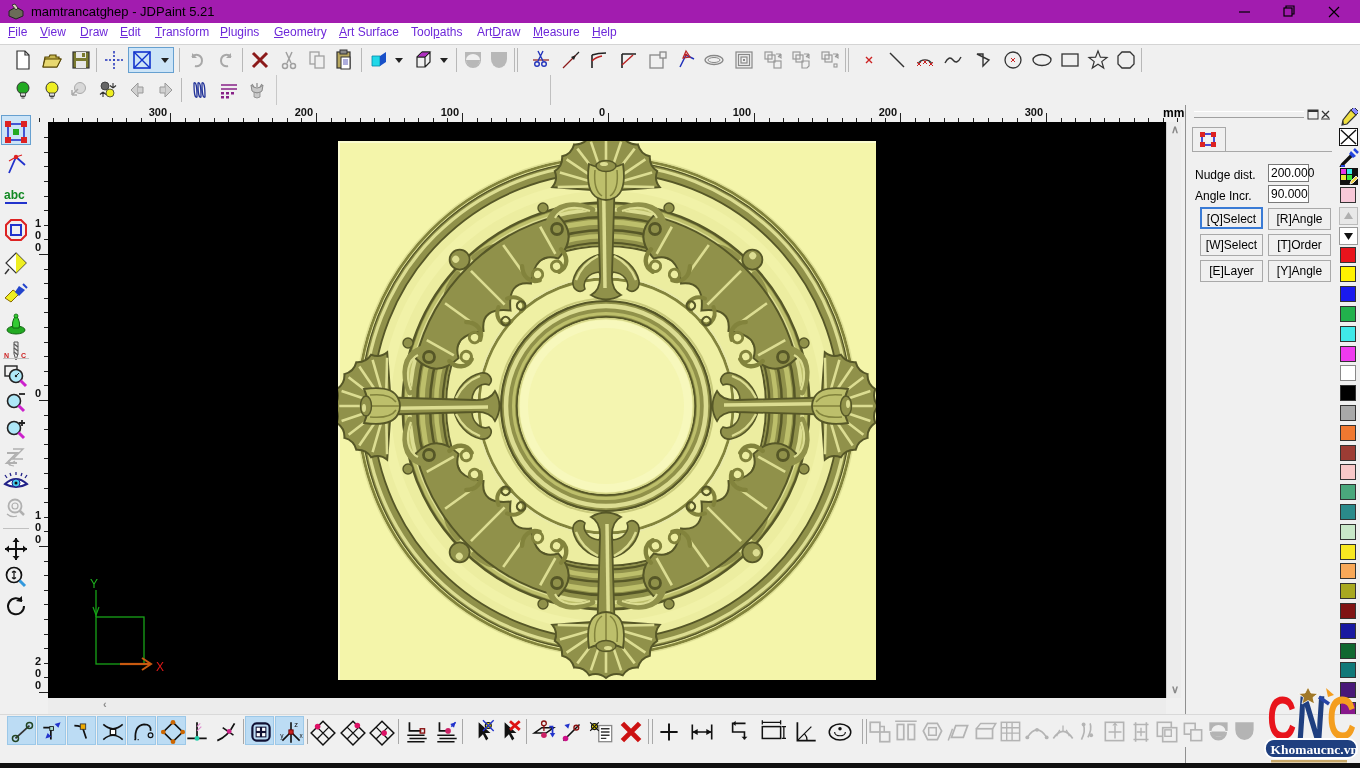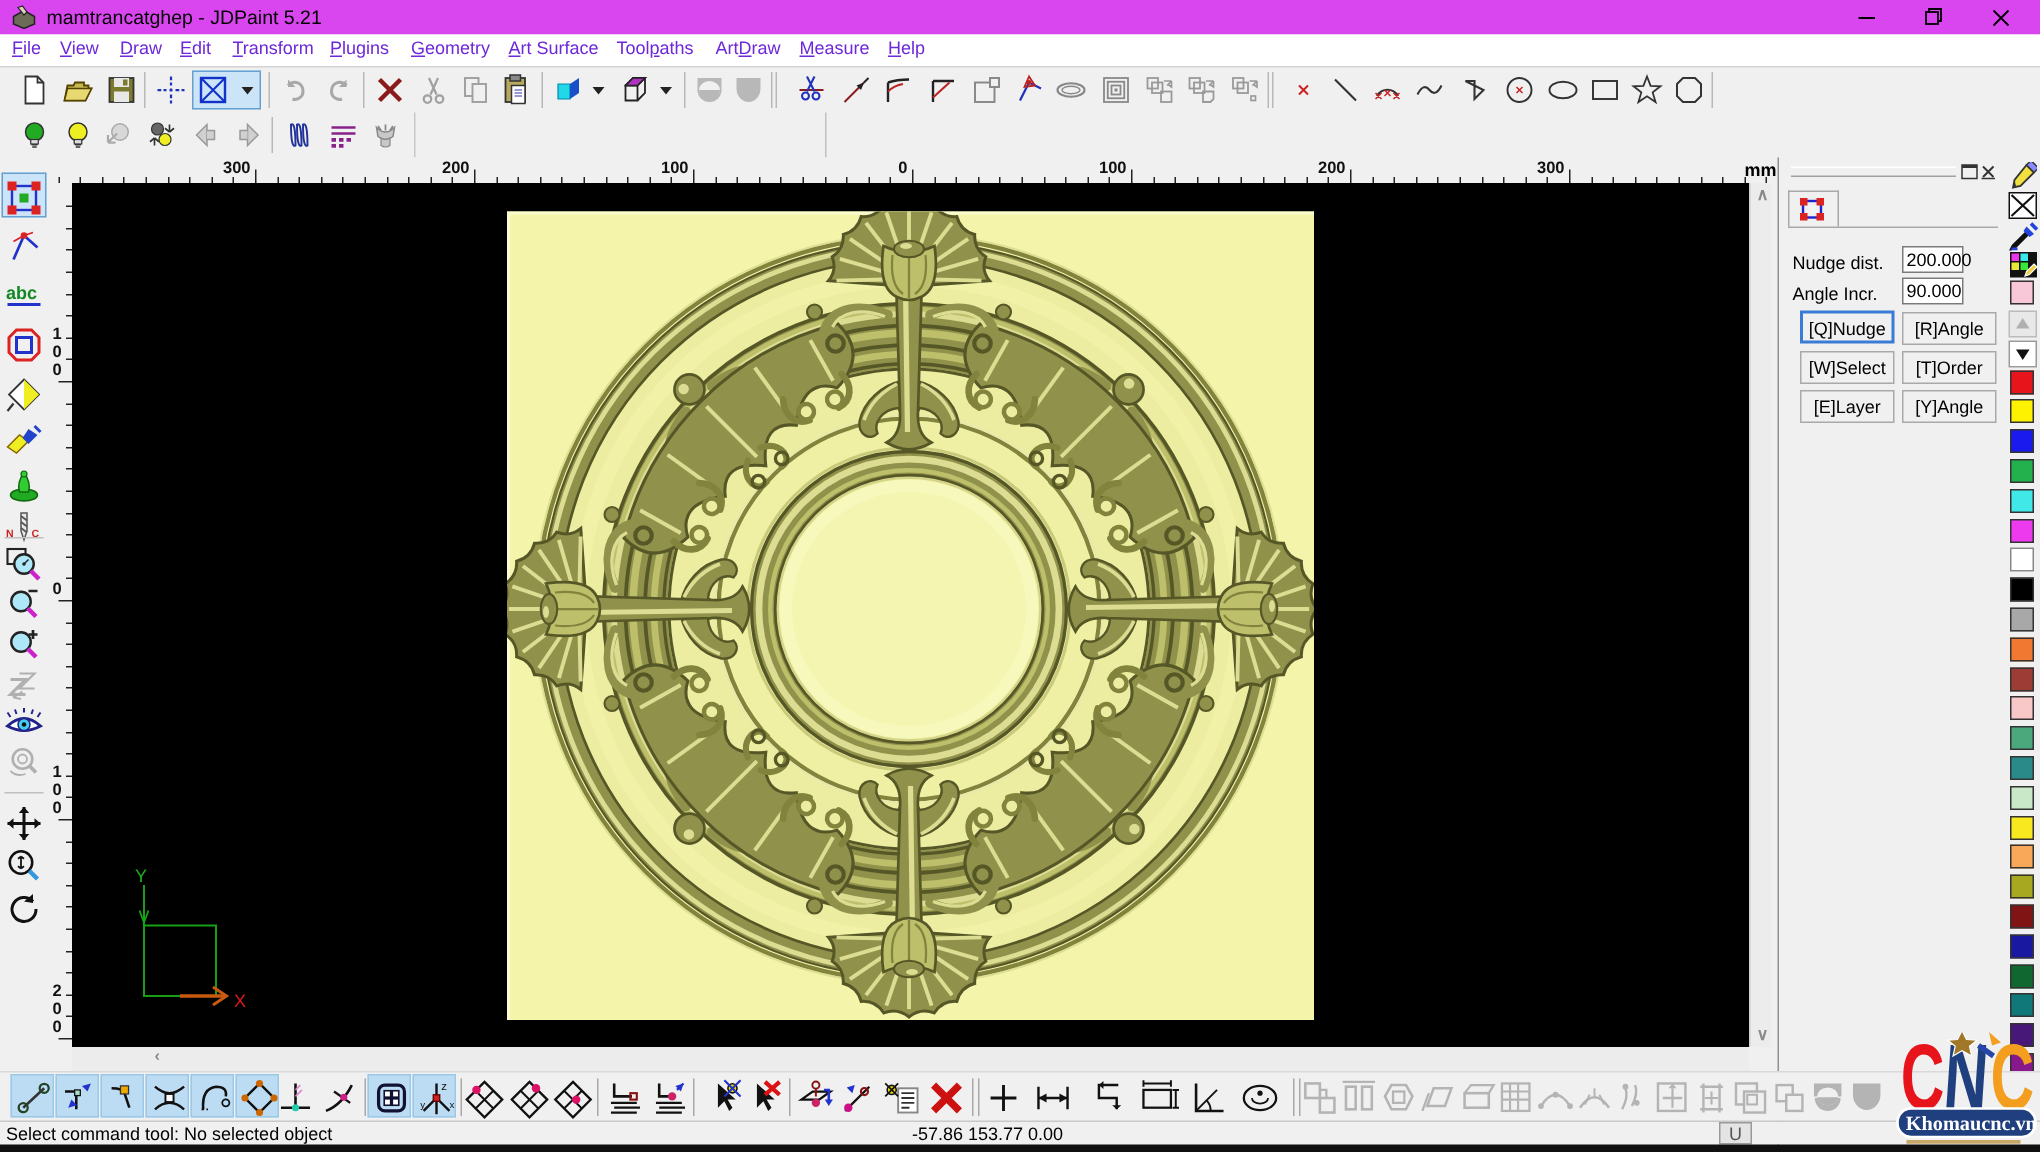--- a/index.html
+++ b/index.html
@@ -1,21 +1,21 @@
 <!DOCTYPE html>
 <html><head>
 <meta charset="utf-8">
 <style>
   * { margin:0; padding:0; box-sizing:border-box; }
   html,body { width:1360px; height:768px; overflow:hidden; background:#f0f0f0;
     font-family:"Liberation Sans", sans-serif; }
   .abs { position:absolute; }
   #win { position:relative; width:1360px; height:768px; }
   
-  #titlebar { position:absolute; left:0; top:0; width:1360px; height:23px; background:#d946ef; }
+  #titlebar { position:absolute; left:0; top:0; width:1360px; height:23px; background:#a21caf; }
   #title-text { position:absolute; left:31px; top:4px; font-size:13px; color:#000; }
   .winbtn { position:absolute; top:0; width:45px; height:23px; }
   
   #menubar { position:absolute; left:0; top:23px; width:1360px; height:21px; background:#ffffff; }
   .mi { position:absolute; top:2px; font-size:12px; color:#6d28d9; }
   .mi u { text-decoration:underline; }
   
   #tb1 { position:absolute; left:0; top:44px; width:1360px; height:31px; background:#f0f0f0;
          border-top:1px solid #d4d4d4; }
   #tb2 { position:absolute; left:0; top:75px; width:1360px; height:30px; background:#f0f0f0; }
@@ -711,21 +711,21 @@
         <rect x="11" y="0" width="5" height="5" fill="#dd2222"></rect>
       <rect x="0" y="10" width="5" height="5" fill="#dd2222"></rect>
         <rect x="11" y="10" width="5" height="5" fill="#dd2222"></rect>
       <rect x="6" y="5" width="5" height="5" fill="#f4f4f4"></rect>
     </svg>
     <div class="abs" style="left:6px;top:46px;width:140px;height:1px;background:#a8a8a8"></div>
     <div class="rlabel" style="left:9px;top:63px">Nudge dist.</div>
     <div class="rfield" style="left:82px;top:59px">200.000</div>
     <div class="rlabel" style="left:9px;top:84px">Angle Incr.</div>
     <div class="rfield" style="left:82px;top:80px">90.000</div>
-    <div class="rbtn" style="left:14px;top:102px;border:2px solid #3a7bd5">[Q]Nudge</div>
+    <div class="rbtn" style="left:14px;top:102px;border:2px solid #3a7bd5">[Q]Select</div>
     <div class="rbtn" style="left:82px;top:103px">[R]Angle</div>
     <div class="rbtn" style="left:14px;top:129px">[W]Select</div>
     <div class="rbtn" style="left:82px;top:129px">[T]Order</div>
     <div class="rbtn" style="left:14px;top:155px">[E]Layer</div>
     <div class="rbtn" style="left:82px;top:155px">[Y]Angle</div>
   </div>
 
   <div id="cstrip">
       <svg style="position:absolute;left:2px;top:3px" width="18" height="19" viewBox="0 0 18 19">
         <path d="M11 2 L16 7 L7 16 L2 17 L3 12 Z" fill="#f0e040" stroke="#333" stroke-width="1.2"></path>
@@ -1007,25 +1007,20 @@
         <path d="M4 4 H21 V12 H4 Z" fill="#b4b4b4"></path>
         <path d="M12.5 21 a8 8 0 0 0 8 -8 h-16 a8 8 0 0 0 8 8 Z" fill="#b4b4b4"></path>
         <ellipse cx="12.5" cy="12" rx="6.5" ry="5.5" fill="#f0f0f0"></ellipse>
         <path d="M6 12.5 a6.5 5 0 0 0 13 0 Z" fill="#b4b4b4"></path>
       </svg>
       <svg class="bicon" style="left:1231px;top:3px" width="26" height="26" viewBox="0 0 26 26">
         <path d="M4 4 H21 V11 a8.5 9.5 0 0 1 -17 0 Z" fill="#b4b4b4"></path>
       </svg>
     </div>
 
-  <div id="status">
-    <span style="position:absolute;left:4px;top:1px">Select command tool: No selected object</span>
-    <span style="position:absolute;left:608px;top:1px">-57.86 153.77 0.00</span>
-    <span style="position:absolute;left:1146px;top:0px;width:22px;height:15px;background:#e4e4e4;border:1px solid #999;text-align:center;color:#555">U</span>
-  </div>
   <div id="blackstrip"></div>
 
   <div id="cnclogo" class="abs" style="left:1262px;top:688px;width:98px;height:80px"><svg width="98" height="80" viewBox="0 0 98 80">
         <text x="8" y="51" font-family="Liberation Sans" font-weight="bold" font-size="62" fill="#e8141c" transform="scale(0.65,1)">C</text>
         <text x="56" y="51" font-family="Liberation Sans" font-weight="bold" font-size="62" fill="#1f3f7f" transform="scale(0.65,1) skewX(-6)">N</text>
         <text x="100" y="51" font-family="Liberation Sans" font-weight="bold" font-size="62" fill="#f49e1f" transform="scale(0.65,1)">C</text>
         <path d="M46 -1 L49 5 L56 5.5 L51 9.5 L52.5 16 L46 12.5 L40 16 L41.5 9.5 L36.5 5.5 L43 5 Z" fill="#a07828" stroke="#fff" stroke-width="0.8"></path>
         <path d="M57 9 L67 16" stroke="#2746a8" stroke-width="3.5"></path>
         <path d="M64 0 L72 7 L66 9 Z" fill="#f49e1f"></path>
         <rect x="3" y="51" width="92" height="19" rx="9" fill="#1f3f7f" stroke="#fff" stroke-width="1.8"></rect>

